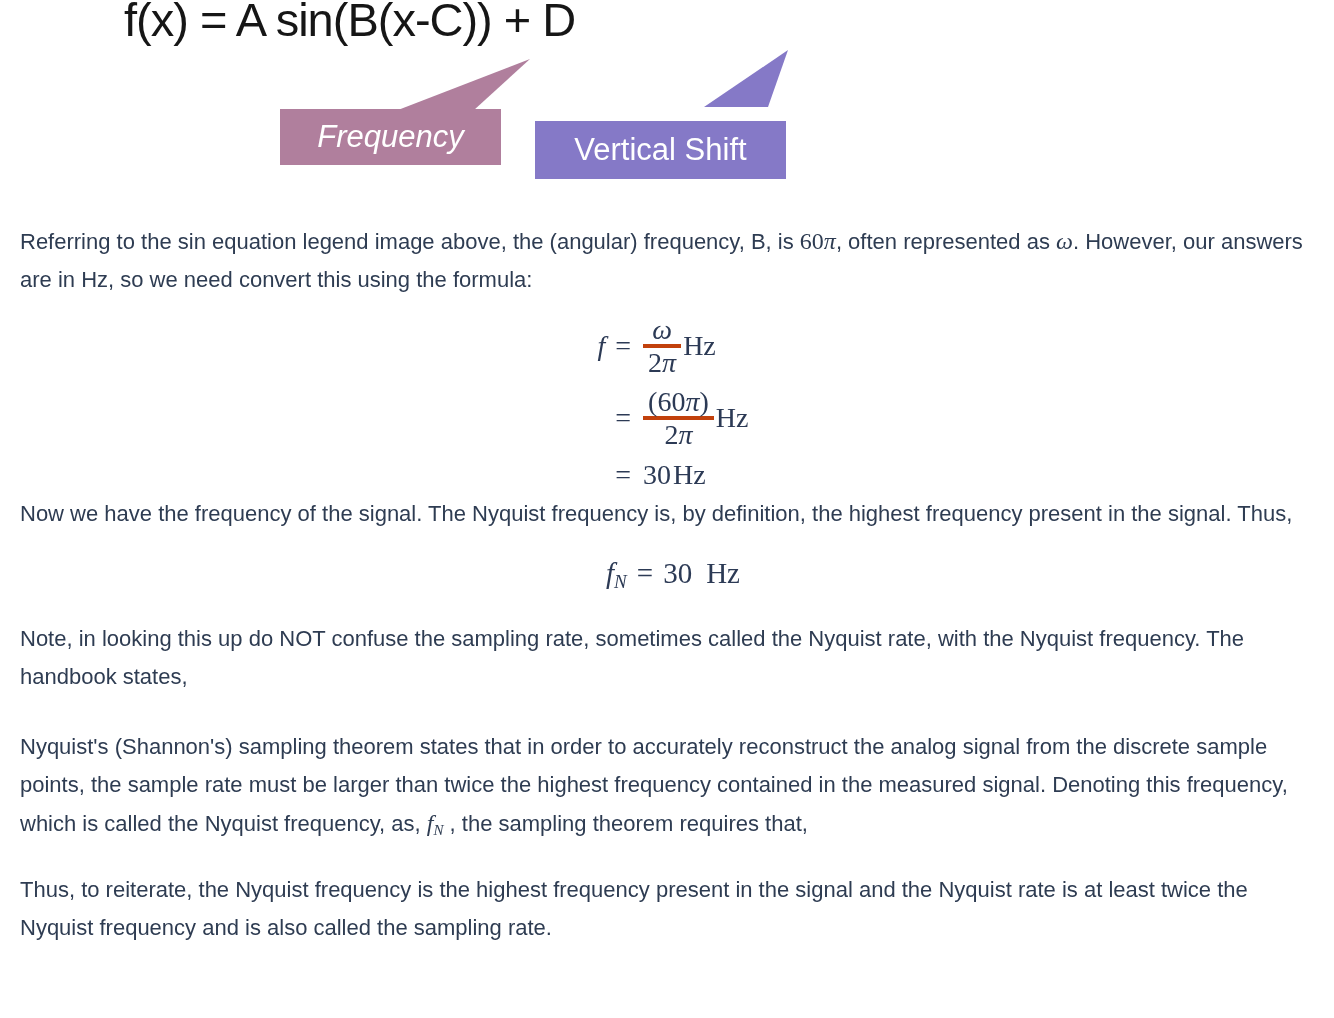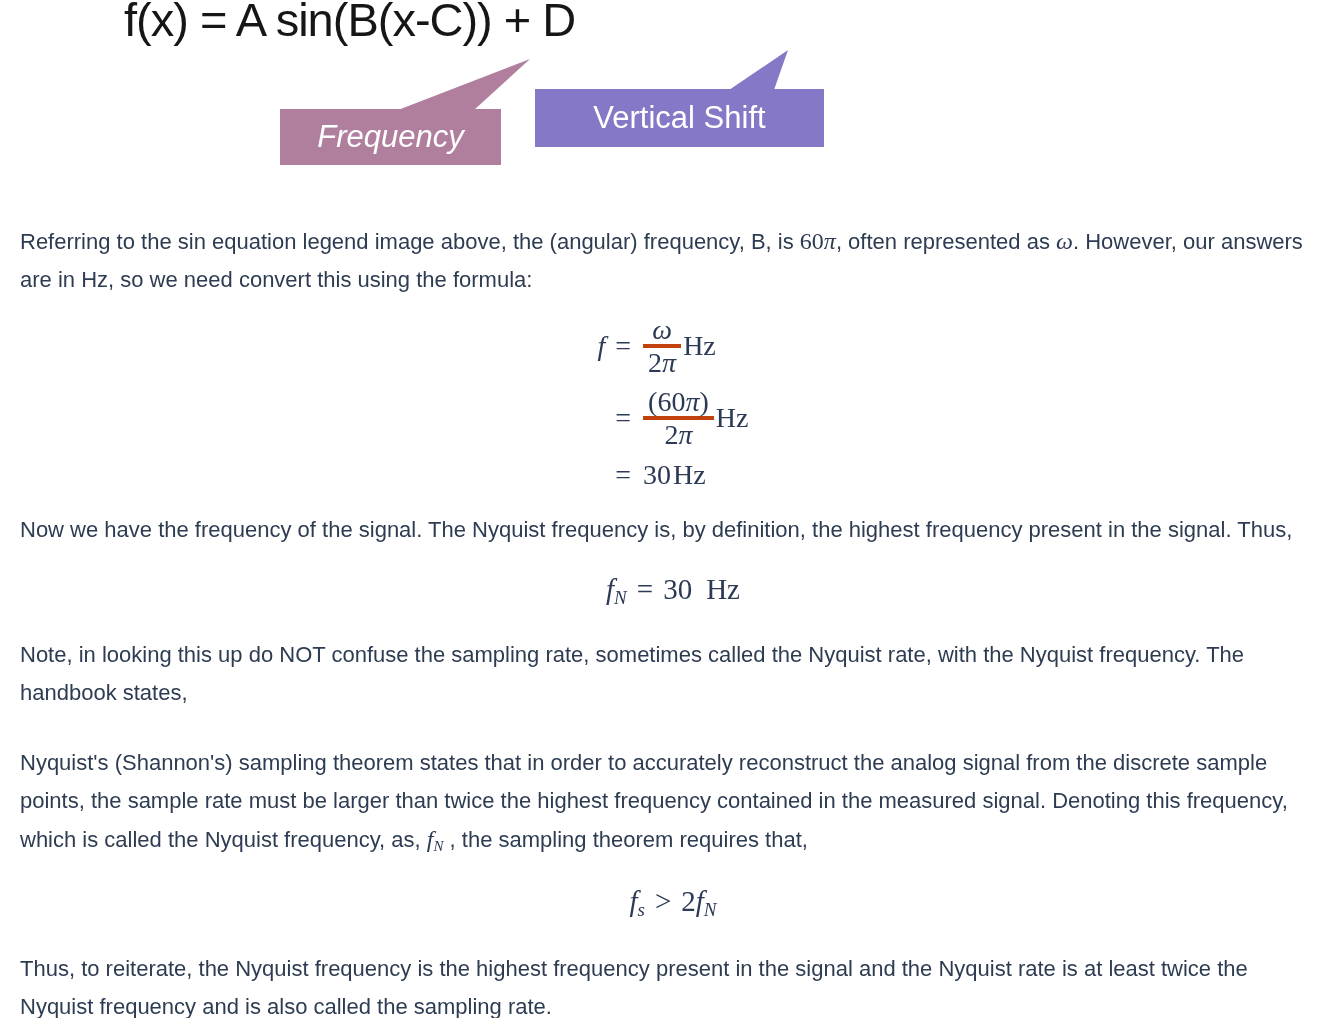--- a/index.html
+++ b/index.html
@@ -14,31 +14,31 @@
   .formula{
     position:absolute;left:4px;top:-6px;
     font-size:47px;line-height:52px;letter-spacing:-1px;color:#161616;
     white-space:nowrap;
   }
   .callout-box{
     position:absolute;display:flex;align-items:center;justify-content:center;
     color:#ffffff;font-size:31px;
   }
   .freq-box{left:160px;top:109px;width:221px;height:56px;}
-  .vs-box{left:415px;top:89px;width:289px;height:58px;}
+  .vs-box{left:415px;top:121px;width:251px;height:58px;}
   .pointer{position:absolute;display:block;}
   .freq-pointer{left:278px;top:57px;}
   .vs-pointer{left:582px;top:50px;}
 
   
   .para{
     font-size:22px;line-height:38px;max-width:1312px;margin:0;
   }
   .p1{margin-top:56px;}
-  .p2{margin-top:20px;}
+  .p2{margin-top:4px;}
   .p3{margin-top:20px;}
   .p4{margin-top:32px;}
   .p5{margin-top:22px;}
 
   
   .ms{font-family:"Liberation Serif",serif;font-size:24px;}
   .mi{font-family:"Liberation Serif",serif;font-style:italic;font-size:24px;}
   .msub{font-family:"Liberation Serif",serif;font-style:italic;font-size:15px;vertical-align:-4px;}
 
   
@@ -123,19 +123,16 @@
   <p class="para p2">Now we have the frequency of the signal. The Nyquist frequency is, by definition, the highest frequency present in the signal. Thus,</p>
 
   <div class="eq-line fn-eq">
     <span class="it">f</span><sub>N</sub><span class="rel">=</span><span>30</span><span class="gap-unit">Hz</span>
   </div>
 
   <p class="para p3">Note, in looking this up do NOT confuse the sampling rate, sometimes called the Nyquist rate, with the Nyquist frequency. The handbook states,</p>
 
   <p class="para p4"><span>Nyquist's (Shannon's) sampling theorem states that in order to accurately reconstruct the analog signal from the discrete sample points, the sample rate must be larger than twice the highest frequency contained in the measured signal. Denoting this frequency, which is called the Nyquist frequency, as, </span><span class="mi">f</span><span class="msub">N</span><span> , the sampling theorem requires that,</span></p>
 
-  <div class="eq-line fs-eq">
-    <span class="it">f</span><sub>s</sub><span class="rel">&gt;</span><span>2</span><span class="it">f</span><sub>N</sub>
-  </div>
 
   <p class="para p5">Thus, to reiterate, the Nyquist frequency is the highest frequency present in the signal and the Nyquist rate is at least twice the Nyquist frequency and is also called the sampling rate.</p>
 
 </div>
 
 </body></html>

